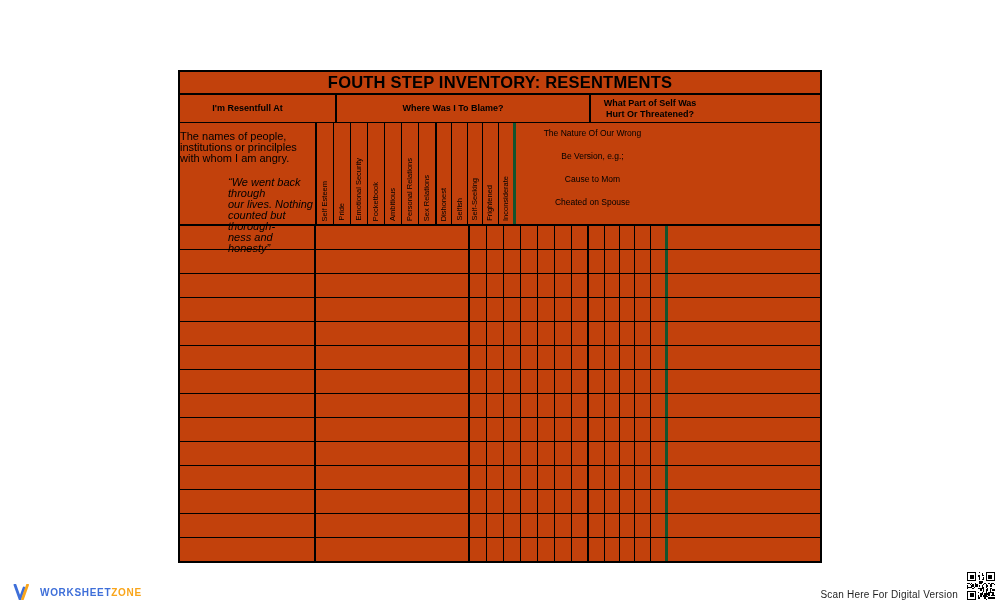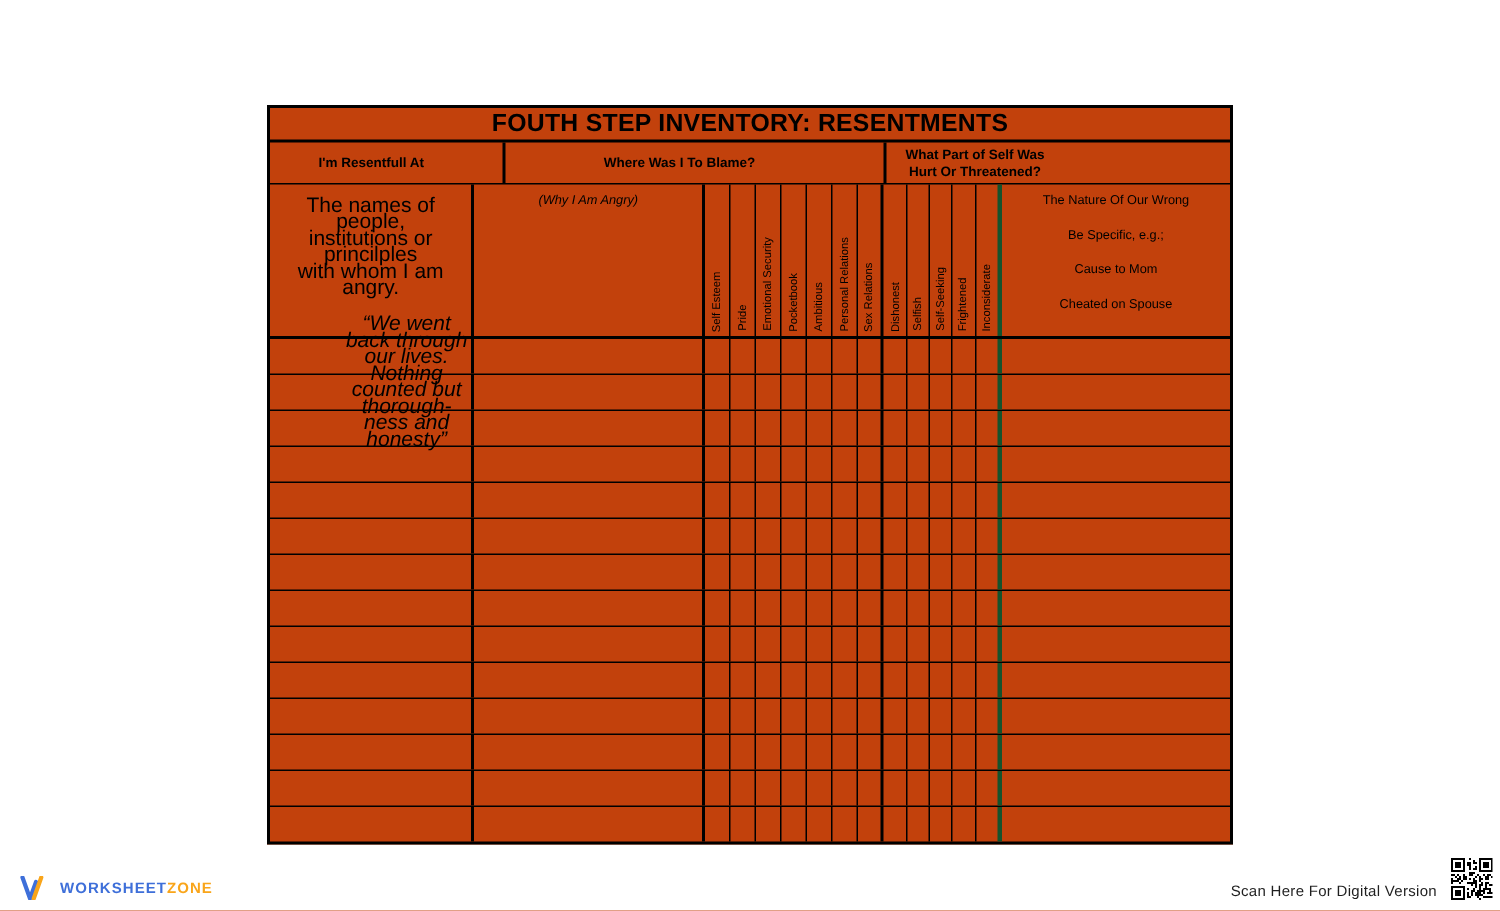--- a/index.html
+++ b/index.html
@@ -36,21 +36,21 @@
     white-space: pre-line;
   }
   .wA { width: 135px; }
   .wB { width: 155px; }
   .wHurt { width: 120px; }
   .wBlameAll { width: 234px; }
   .thickL { border-left: 2px solid #000; }
   .thinL  { border-left: 3px solid #14532d; }
 
   .desc-row { height: 103px; border-bottom: 2px solid #000; display: flex; }
-  .dA { padding-top: 8px; font-size: 14px; line-height: 11px; text-align: center; }
+  .dA { padding-top: 8px; font-size: 11px; line-height: 11px; text-align: left; }
   .dA .quote { font-style: italic; margin-top: 13px; padding-left: 48px; }
   .dA .descr, .dA .quote { white-space: pre-line; }
   .dB { padding-top: 5px; font-size: 8.5px; font-style: italic; text-align: center; }
   .subcols { display: flex; }
   .gHurt { width: 120px; }
   .gBlame { width: 78px; }
   .vcell {
     flex: 1;
     display: flex; align-items: flex-end; justify-content: center;
     padding-bottom: 3px; overflow: hidden;
@@ -108,23 +108,20 @@
   <div class="desc-row">
     <div class="dA wA">
       <div class="descr">The names of people,
 institutions or princilples
 with whom I am angry.</div>
       <div class="quote">“We went back through
 our lives. Nothing
 counted but thorough-
 ness and honesty”</div>
     </div>
-    <div class="dB wB thickL">
-      <span>(Why I Am Angry)</span>
-    </div>
     <div class="subcols gHurt thickL">
         <div class="vcell">
           <span class="vtext">Self Esteem</span>
         </div>
         <div class="vcell">
           <span class="vtext">Pride</span>
         </div>
         <div class="vcell">
           <span class="vtext">Emotional Security</span>
         </div>
@@ -153,21 +150,21 @@
         </div>
         <div class="vcell">
           <span class="vtext">Frightened</span>
         </div>
         <div class="vcell">
           <span class="vtext">Inconsiderate</span>
         </div>
       </div>
     <div class="dNature wNature thinL">
         <div class="nature-line">The Nature Of Our Wrong</div>
-        <div class="nature-line">Be Specific, e.g.;</div>
+        <div class="nature-line">Be Version, e.g.;</div>
         <div class="nature-line">Cause to Mom</div>
         <div class="nature-line">Cheated on Spouse</div>
       </div>
   </div>
 
   <div class="tbody">
       <div class="brow">
         <div class="wA"></div>
         <div class="wB thickL"></div>
         <div class="bgroup gHurt thickL">

